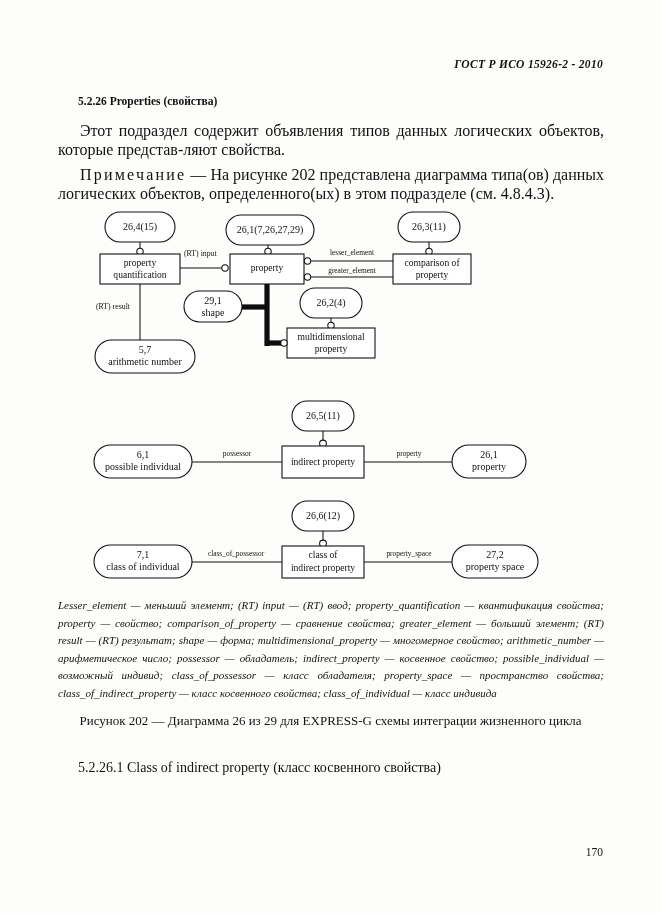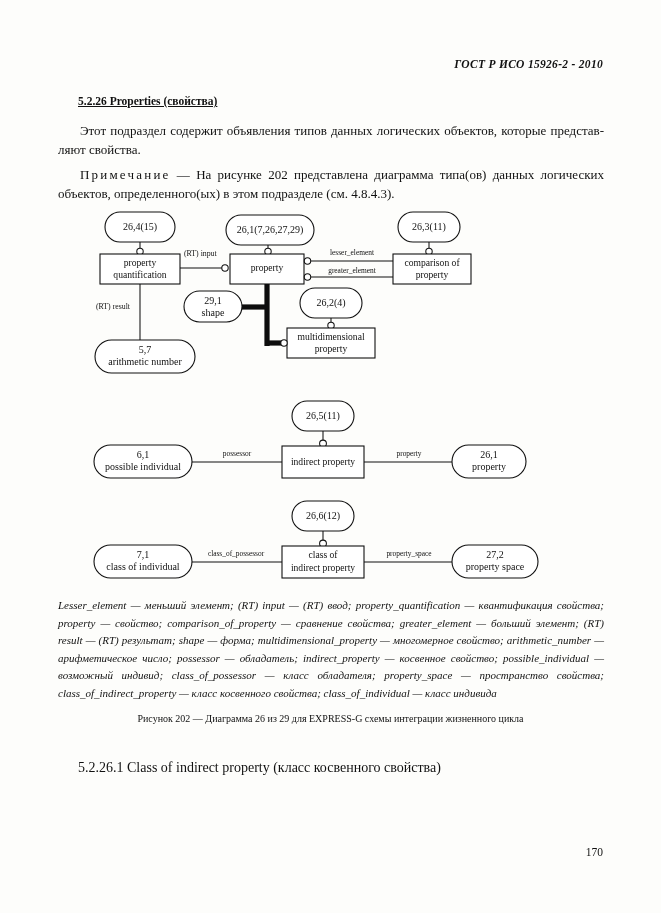--- a/index.html
+++ b/index.html
@@ -32,25 +32,24 @@
     white-space: nowrap;
     font-style: italic;
   }
 
   
   .section-head {
     position: absolute;
     font-size: 11.5px;
     font-weight: bold;
     white-space: nowrap;
-    text-decoration: underline;
   }
   .para {
     position: absolute;
-    font-size: 13px;
+    font-size: 16px;
     line-height: 18.5px;
     text-align: justify;
     text-justify: inter-word;
   }
   .para .indent { display: inline-block; width: 22px; }
   .note-word { letter-spacing: 2.2px; }
 
   .legend {
     position: absolute;
     left: 58px;
@@ -60,21 +59,21 @@
     line-height: 17.6px;
     font-style: italic;
     text-align: justify;
   }
   .fig-caption {
     position: absolute;
     top: 713px;
     left: 0;
     width: 661px;
     text-align: center;
-    font-size: 10px;
+    font-size: 13px;
   }
   .subsection-head {
     position: absolute;
     left: 78px;
     top: 760px;
     font-size: 14px;
     white-space: nowrap;
     text-align: center;
   }
   .body-para {

